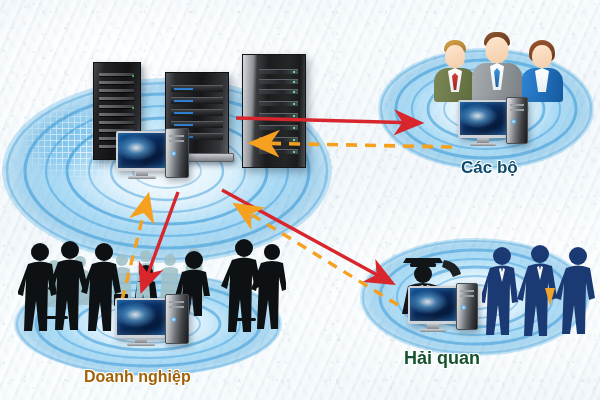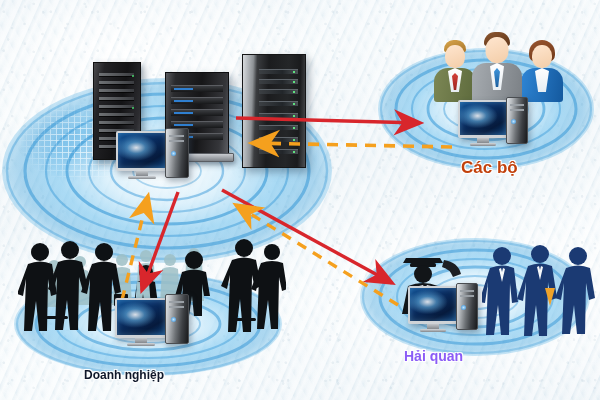--- a/index.html
+++ b/index.html
@@ -61,23 +61,23 @@
       0 2px 3px rgba(120,150,170,.35);
     white-space: nowrap;
   }
 
   
   .group-label {
     position: absolute; font-weight: bold; white-space: nowrap;
     text-shadow: -1px -1px 0 rgba(255,255,255,.9), 1px -1px 0 rgba(255,255,255,.9),
                  -1px 1px 0 rgba(255,255,255,.9), 1px 1px 0 rgba(255,255,255,.9);
   }
-  #label-cacbo   { left: 461px; top: 158px; font-size: 17px; color: #c2410c; }
-  #label-haiquan { left: 404px; top: 348px; font-size: 14px; color: #8b5cf6; text-align: center; }
-  #label-dn      { left: 84px;  top: 368px; font-size: 12px; color: #0f172a; }
+  #label-cacbo   { left: 461px; top: 158px; font-size: 17px; color: #0c4a6e; }
+  #label-haiquan { left: 404px; top: 348px; font-size: 18px; color: #14532d; text-align: center; }
+  #label-dn      { left: 84px;  top: 368px; font-size: 16px; color: #a16207; }
 
   
   .ripple { position: absolute; border-radius: 50%; pointer-events: none; }
   .glowdisc {
     position:absolute; border-radius:50%;
     background: radial-gradient(ellipse at 50% 50%,
        rgba(255,255,255,.92) 0%, rgba(214,239,252,.75) 26%,
        rgba(120,198,240,.60) 47%, rgba(56,160,220,.40) 63%,
        rgba(120,200,240,.20) 78%, rgba(255,255,255,0) 88%);
   }

